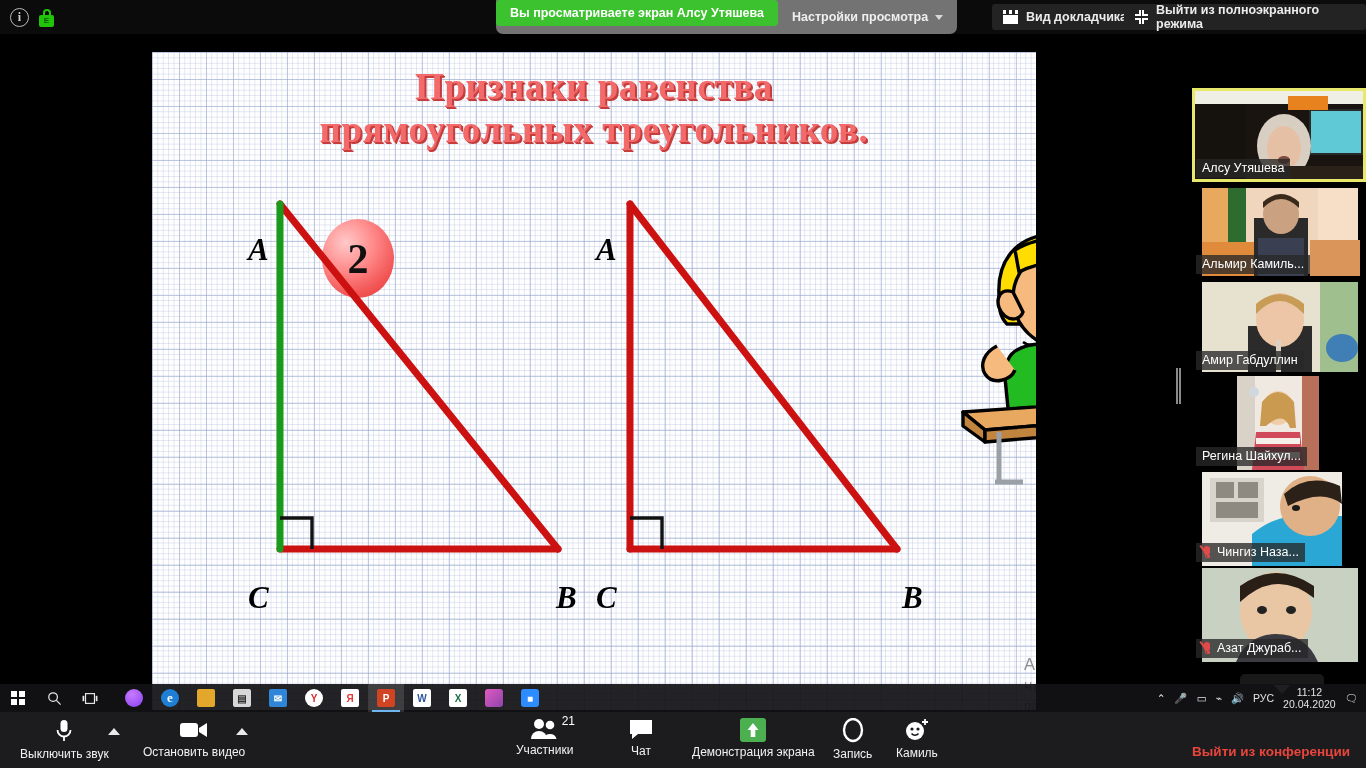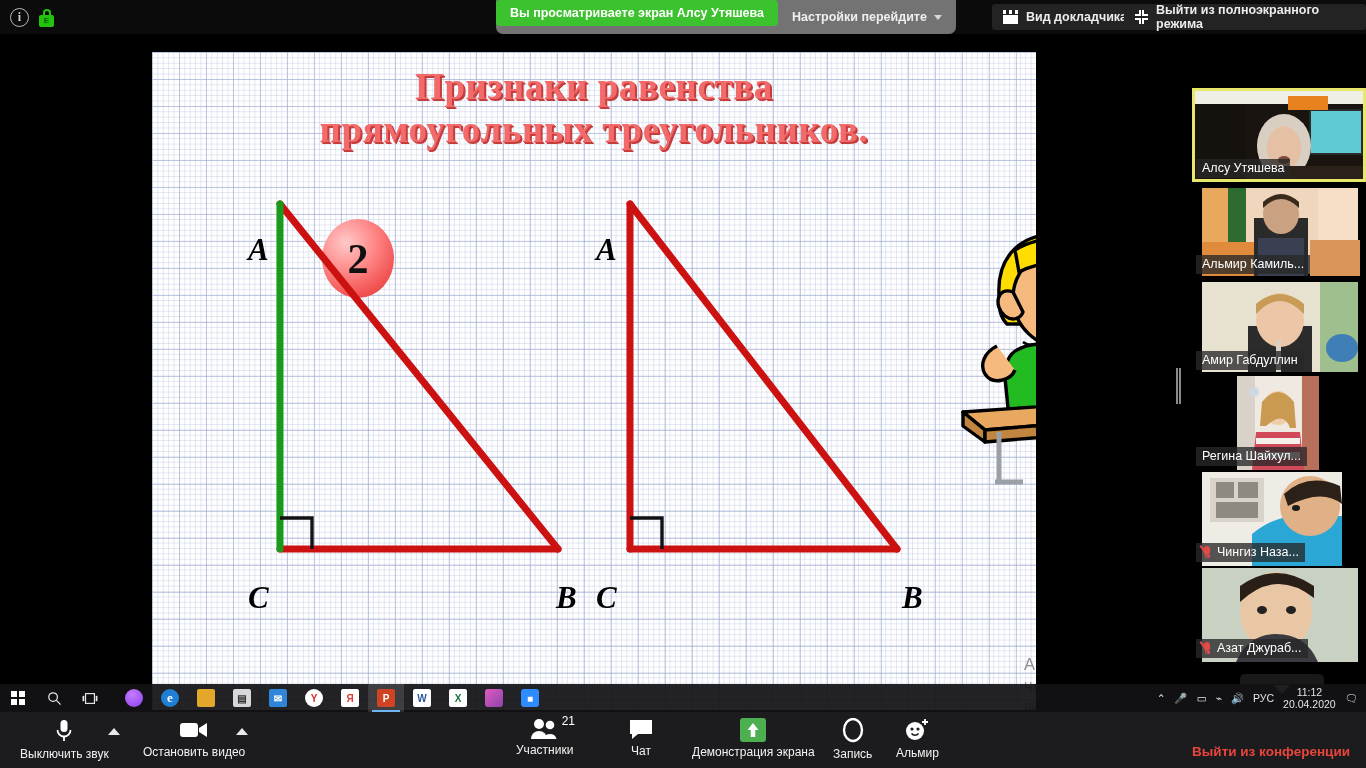--- a/index.html
+++ b/index.html
@@ -151,21 +151,21 @@
     <div class="info-ico">i</div>
     <div class="lock-ico">
       <div class="shackle"></div>
       <div class="body">E</div>
     </div>
   </div>
 
   <div id="sharing-group">
     <div id="sharing-pill">Вы просматриваете экран Алсу Утяшева</div>
     <div id="view-options">
-      <span>Настройки перейдите</span>
+      <span>Настройки просмотра</span>
       <span class="chev"></span>
     </div>
   </div>
 
   <div class="tb-btn" id="btn-speaker-view">
     <span class="ico-speaker">
         <i></i>
         <i></i>
         <i></i>
         <b></b>
@@ -525,17 +525,17 @@
   </div>
 
   <div class="zb-item" style="left:896px;">
     <svg width="26" height="25" viewBox="0 0 26 25">
       <circle cx="11" cy="13" r="9" fill="#fff"></circle>
       <circle cx="8" cy="11" r="1.6" fill="#1c1c1f"></circle>
         <circle cx="14" cy="11" r="1.6" fill="#1c1c1f"></circle>
       <path d="M7.5 15.5 a4.5 4.5 0 0 0 7 0" fill="none" stroke="#1c1c1f" stroke-width="1.5"></path>
       <path d="M21 1 v6 M18 4 h6" stroke="#fff" stroke-width="1.8"></path>
     </svg>
-    <span class="lbl">Альмир</span>
+    <span class="lbl">Камиль</span>
   </div>
 
   <div id="leave-btn">Выйти из конференции</div>
 </div>
 
 </body></html>

